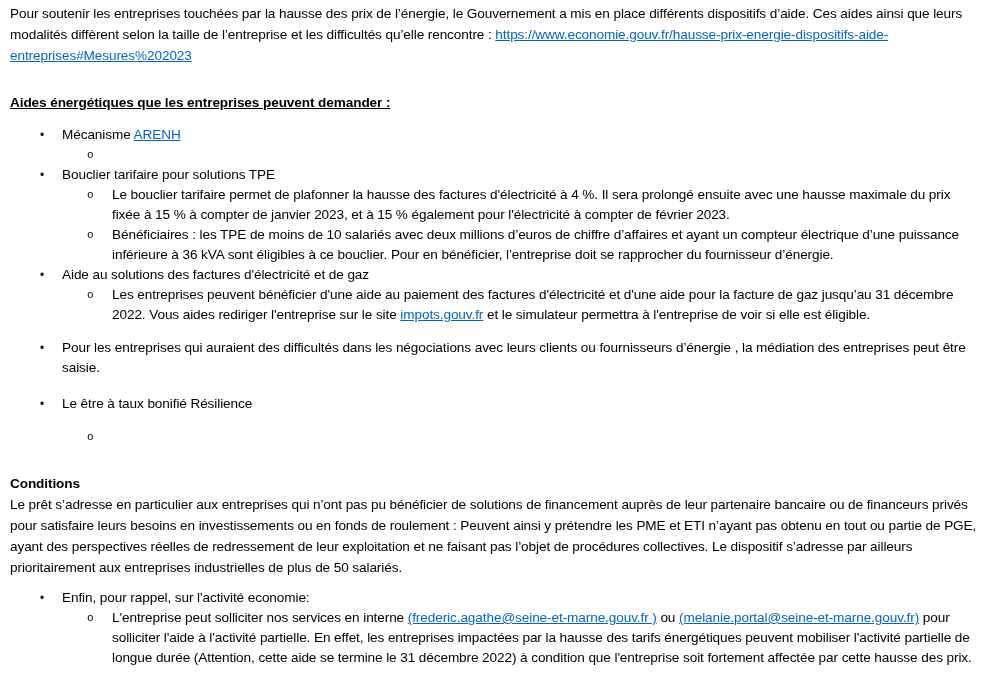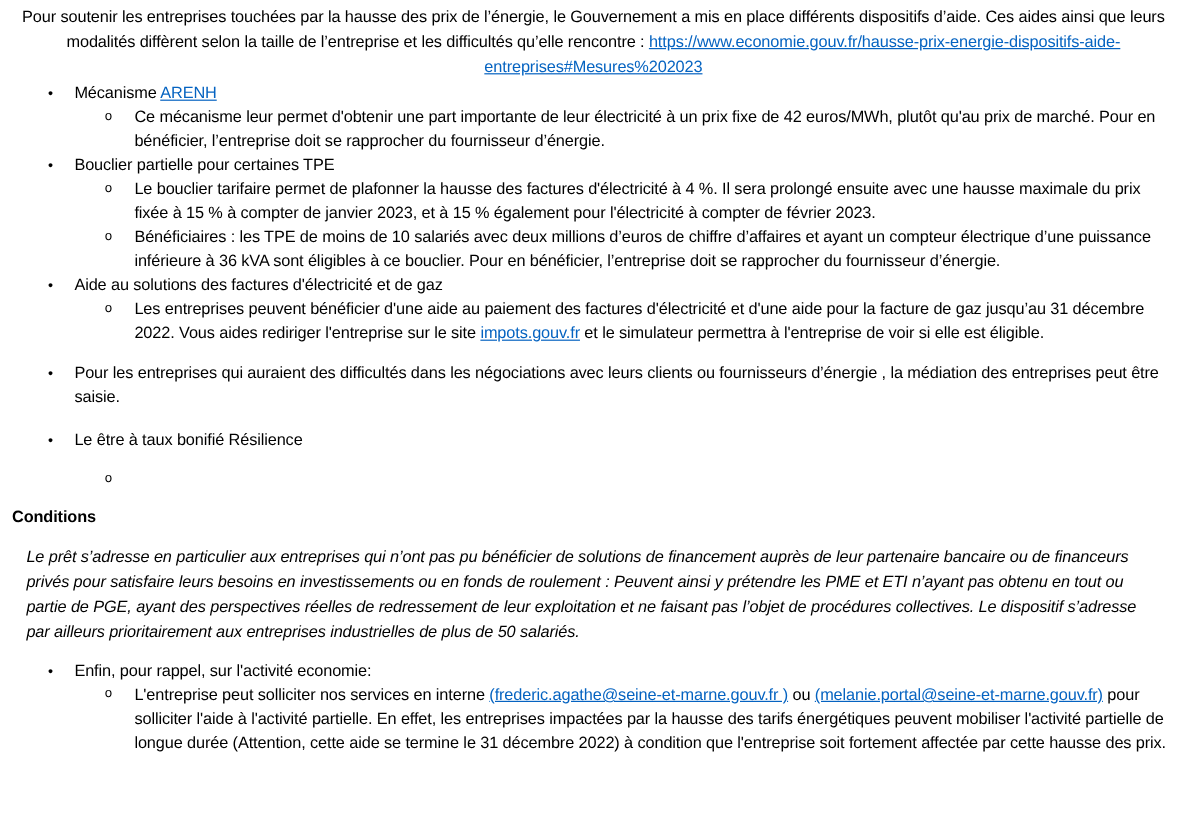--- a/index.html
+++ b/index.html
@@ -5,61 +5,61 @@
   * { box-sizing: border-box; }
   html, body { margin: 0; padding: 0; }
   body {
     width: 992px; height: 694px; overflow: hidden;
     background: #ffffff; color: #000000;
     font-family: "Liberation Sans", sans-serif;
     font-size: 13.6px; line-height: 21px; letter-spacing: -0.1px;
   }
   .doc { padding: 3px 13px 0 10px; }
 
-  .para { margin: 0 0 2px 0; text-align: center; }
+  .para { margin: 0 0 26px 0; }
   .heading { margin: 0 0 12px 0; font-weight: 700; }
   .heading .ht { text-decoration: underline; }
 
   .bold { font-weight: 400; }
   .ulined { }
   .link { color: #0563C1; text-decoration: underline; cursor: pointer; }
 
   .li { display: flex; line-height: 20px; margin: 0; }
   .li .m { flex: none; }
   .l1 .m { width: 22px; margin-left: 30px; font-size: 12px; }
   .l2 .m { width: 25px; margin-left: 77px; font-family: "Liberation Mono", monospace; font-size: 11px; }
   .li .c { flex: 1; min-width: 0; }
 
   .gap-top-md  { margin-top: 13px; }
   .gap-top-lg  { margin-top: 16px; }
   .gap-top-sm  { margin-top: 10px; }
 
-  .heading-conditions { margin: 10px 0 0 0; font-weight: 700; }
-  .conditions-body { margin: 12px; font-style: italic; }
+  .heading-conditions { margin: 26px 0 0 0; font-weight: 700; }
+  .conditions-body { margin: 0; }
 </style>
 </head>
 <body>
 
 <div class="doc">
 
   <p class="para"><span>Pour soutenir les entreprises touchées par la hausse des prix de l’énergie, le Gouvernement a mis en place différents dispositifs d’aide. Ces aides ainsi que leurs modalités diffèrent selon la taille de l’entreprise et les difficultés qu’elle rencontre : </span><a class="link">https://www.economie.gouv.fr/hausse-prix-energie-dispositifs-aide-entreprises#Mesures%202023</a></p>
 
+  <p class="heading"><span class="ht">Aides énergétiques que les entreprises peuvent demander :</span></p>
 
   <div class="li l1">
     <span class="m">•</span>
     <div class="c"><span class="bold">Mécanisme </span><a class="link bold">ARENH</a></div>
   </div>
   <div class="li l2">
     <span class="m">o</span>
-    <div class="c"><span>Ce mécanisme leur permet d'obtenir une part importante de leur électricité à un prix fixe de 42 euros/MWh, plutôt qu'au prix de marché. Pour en bénéficier, l’entreprise doit se rapprocher du fournisseur d’énergie.</span></div>
   </div>
 
   <div class="li l1">
     <span class="m">•</span>
-    <div class="c"><span class="bold">Bouclier partielle pour certaines TPE</span></div>
+    <div class="c"><span class="bold">Bouclier tarifaire pour solutions TPE</span></div>
   </div>
   <div class="li l2">
     <span class="m">o</span>
     <div class="c"><span>Le bouclier tarifaire permet de plafonner la hausse des factures d'électricité à 4 %. Il sera prolongé ensuite avec une hausse maximale du prix fixée à 15 % à compter de janvier 2023, et à 15 % également pour l'électricité à compter de février 2023.</span></div>
   </div>
   <div class="li l2">
     <span class="m">o</span>
     <div class="c"><span class="ulined">Bénéficiaires :</span><span> les TPE de moins de 10 salariés avec deux millions d’euros de chiffre d’affaires et ayant un compteur électrique d’une puissance inférieure à 36 kVA sont éligibles à ce bouclier. Pour en bénéficier, l’entreprise doit se rapprocher du fournisseur d’énergie.</span></div>
   </div>
 

